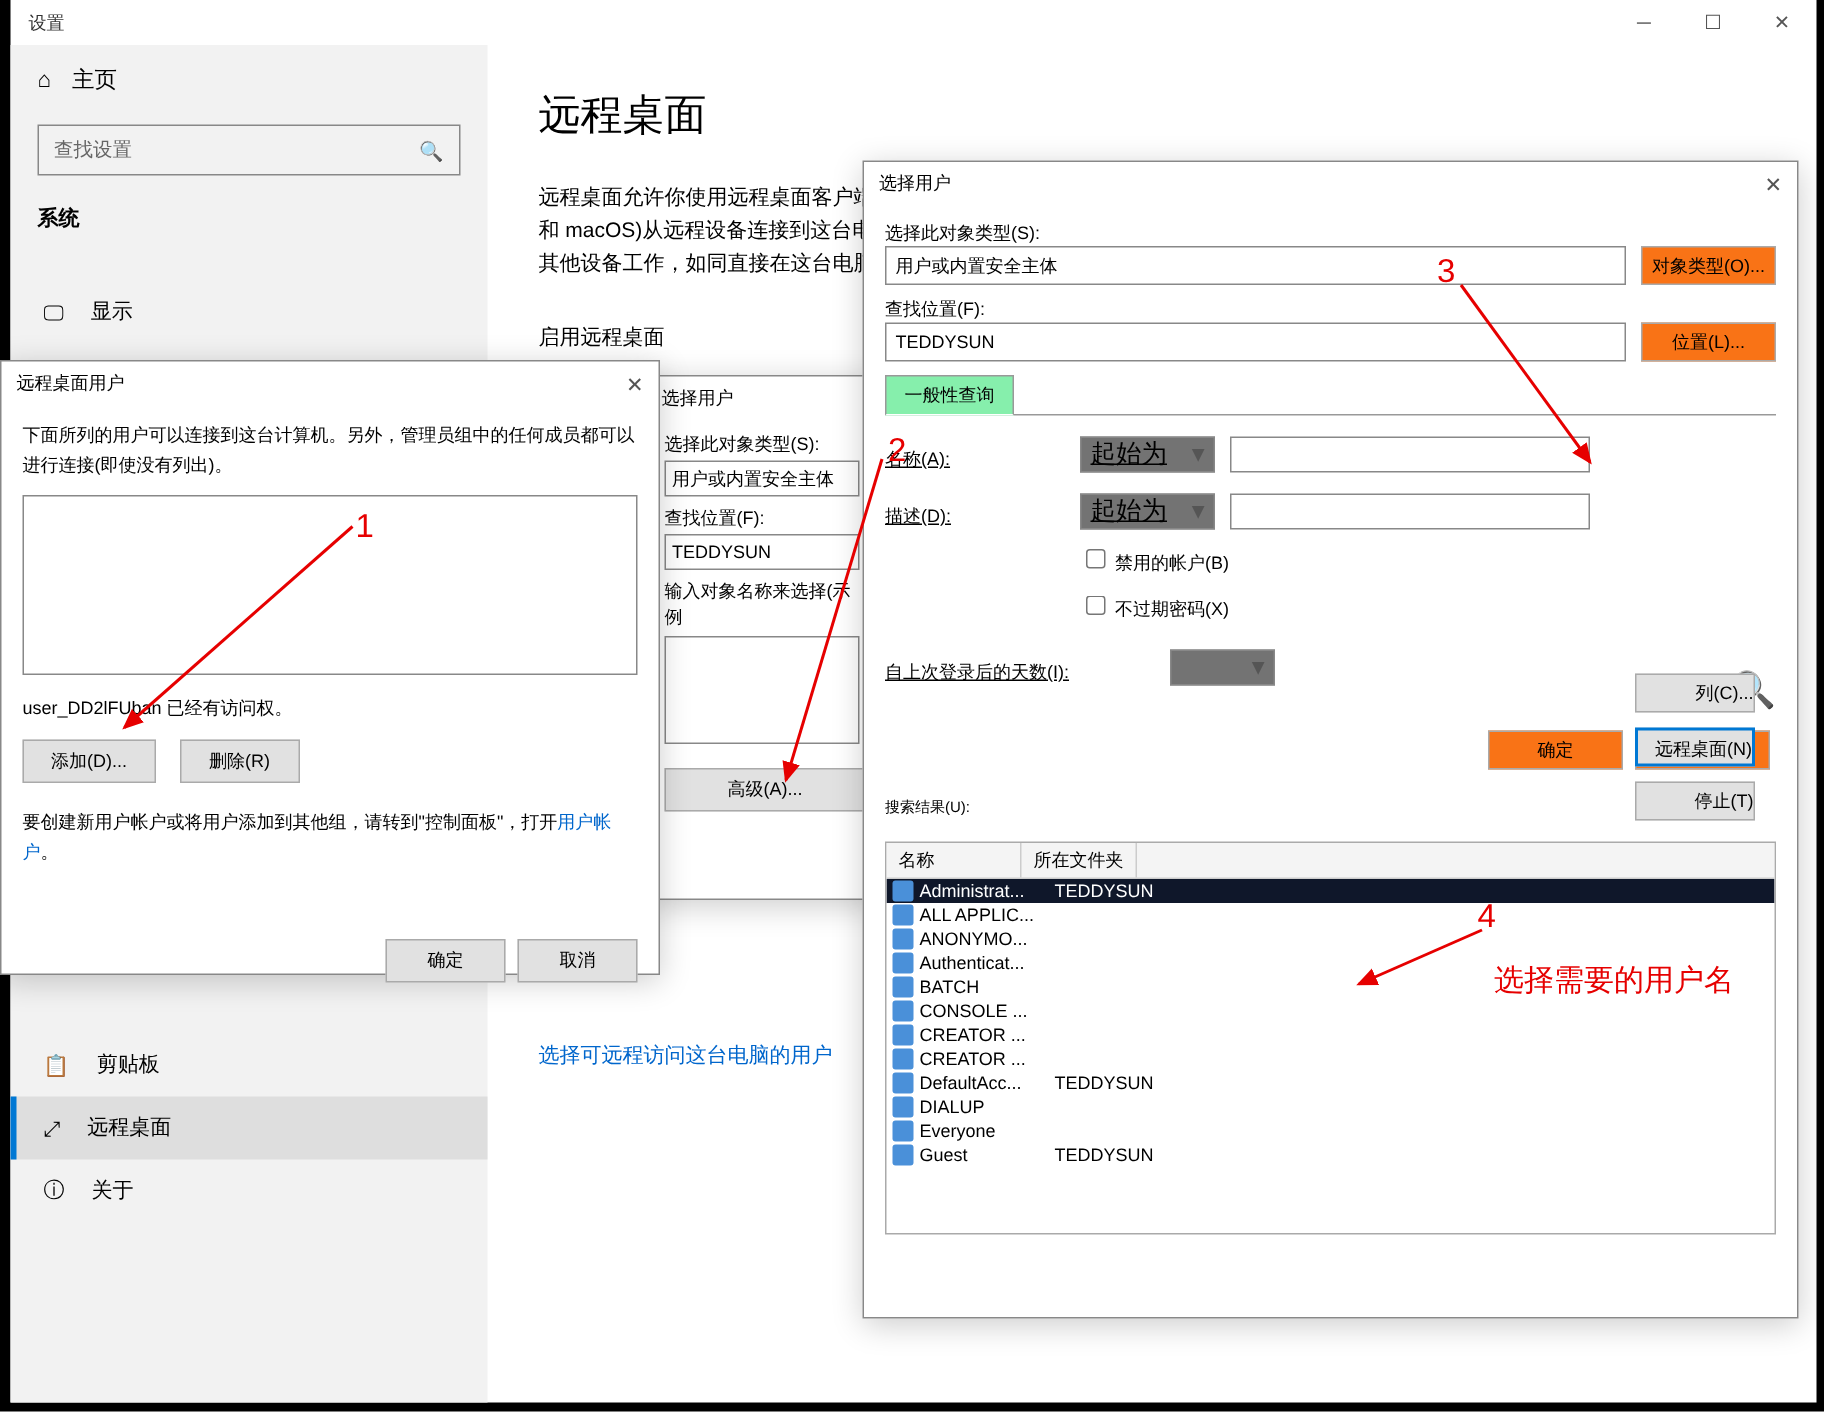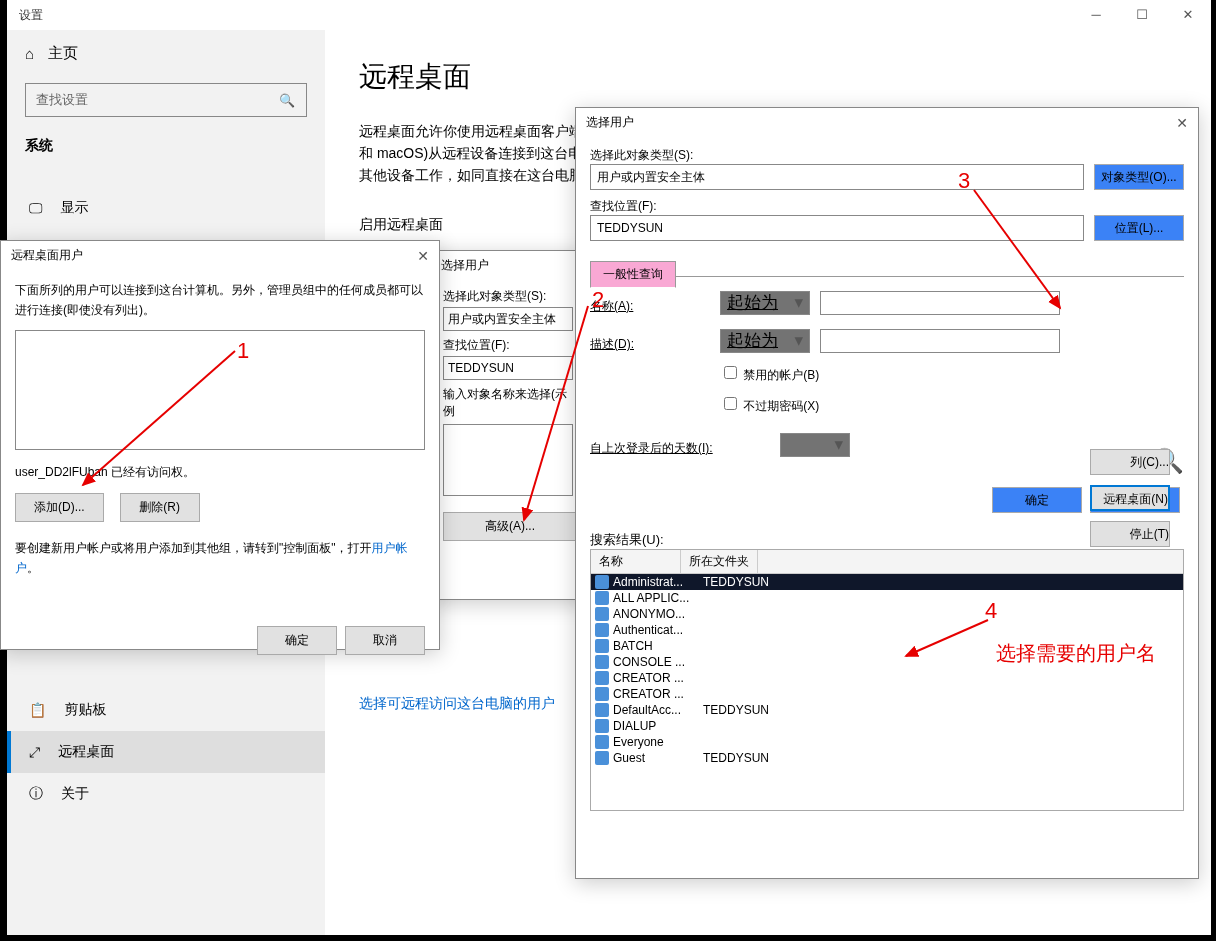--- a/index.html
+++ b/index.html
@@ -37,34 +37,34 @@
 
 .dlg2 { left: 430px; top: 250px; width: 160px; height: 350px; z-index: 9; }
 .dlg2 .body2 { padding: 8px 12px; }
 .dlg2 .inp { border: 1px solid #888; height: 24px; width: 130px; padding-left: 4px; font-size: 12px; margin-top: 2px; margin-bottom: 6px; display: block; }
 .dlg2 .ta { border: 1px solid #888; height: 72px; width: 130px; margin-top: 4px; }
 
 .dlg3 { left: 575px; top: 107px; right: 17px; bottom: 62px; z-index: 11; }
 .dlg3 .body3 { padding: 10px 14px; }
 .row3 { display: flex; align-items: center; gap: 10px; margin-bottom: 8px; }
 .inp3 { border: 1px solid #888; height: 26px; flex: 1; padding-left: 6px; font-size: 12px; }
-.btn3 { background: #3b82f6; border: 1px solid #aaa; width: 90px; height: 26px; font-size: 12px; text-align: center; line-height: 24px; }
+.btn3 { background: #f97316; border: 1px solid #aaa; width: 90px; height: 26px; font-size: 12px; text-align: center; line-height: 24px; }
 .tabhdr { border-bottom: 1px solid #999; margin-top: 6px; }
-.tabhdr span { display: inline-block; border: 1px solid #999; border-bottom: 1px solid #fff; padding: 4px 12px; font-size: 12px; position: relative; top: 12px; background: #f9a8d4; }
+.tabhdr span { display: inline-block; border: 1px solid #999; border-bottom: 1px solid #fff; padding: 4px 12px; font-size: 12px; position: relative; top: 1px; background: #86efac; }
 .qrow { display: flex; align-items: flex-end; gap: 10px; margin-top: 14px; text-decoration: underline; }
 .qlabel { width: 120px; font-size: 12px; }
 .dd { border: 1px solid #888; background: #737373; width: 90px; height: 24px; font-size: 17px; padding-left: 6px; line-height: 22px; position: relative; }
 .dd::after { content: "▾"; position: absolute; right: 6px; color: #555; }
 .qinp { border: 1px solid #888; height: 24px; flex: 1; }
 .qchk { margin-left: 130px; font-size: 12px; margin-top: 10px; display: block; }
 .sidebtns { position: absolute; right: 14px; top: 158px; display: flex; flex-direction: column; gap: 10px; }
 .btn3b { width: 80px; height: 26px; font-size: 12px; border: 1px solid #aaa; background: #e1e1e1; text-align: right; line-height: 24px; }
 .btn3b.hot { border: 2px solid #0078d4; }
 .resarea { margin-top: 18px; }
-.reshdr { font-size: 13px; margin-bottom: 0; }
+.reshdr { font-size: 10px; margin-bottom: 16px; }
 .restable { border: 1px solid #aaa; height: 262px; overflow-y: scroll; background: #fff; }
 .th { display: flex; font-size: 12px; background: #f4f4f4; border-bottom: 1px solid #ccc; }
 .th div { padding: 3px 8px; border-right: 1px solid #ccc; }
 .tr { display: flex; font-size: 12px; padding: 1px 4px; align-items: center; gap: 4px; }
 .tr.sel { background: #0f172a; color: #fff; }
 .uicon { width: 14px; height: 14px; background: #4a90d9; border-radius: 2px; display: inline-block; }
 .confirm { display: flex; gap: 8px; justify-content: flex-end; margin-top: 6px; margin-right: 4px; }
 
 .anno-num { position: absolute; color: #e60000; font-size: 22px; font-weight: 400; z-index: 50; }
 .anno-text { position: absolute; color: #e60000; font-size: 20px; z-index: 50; }

